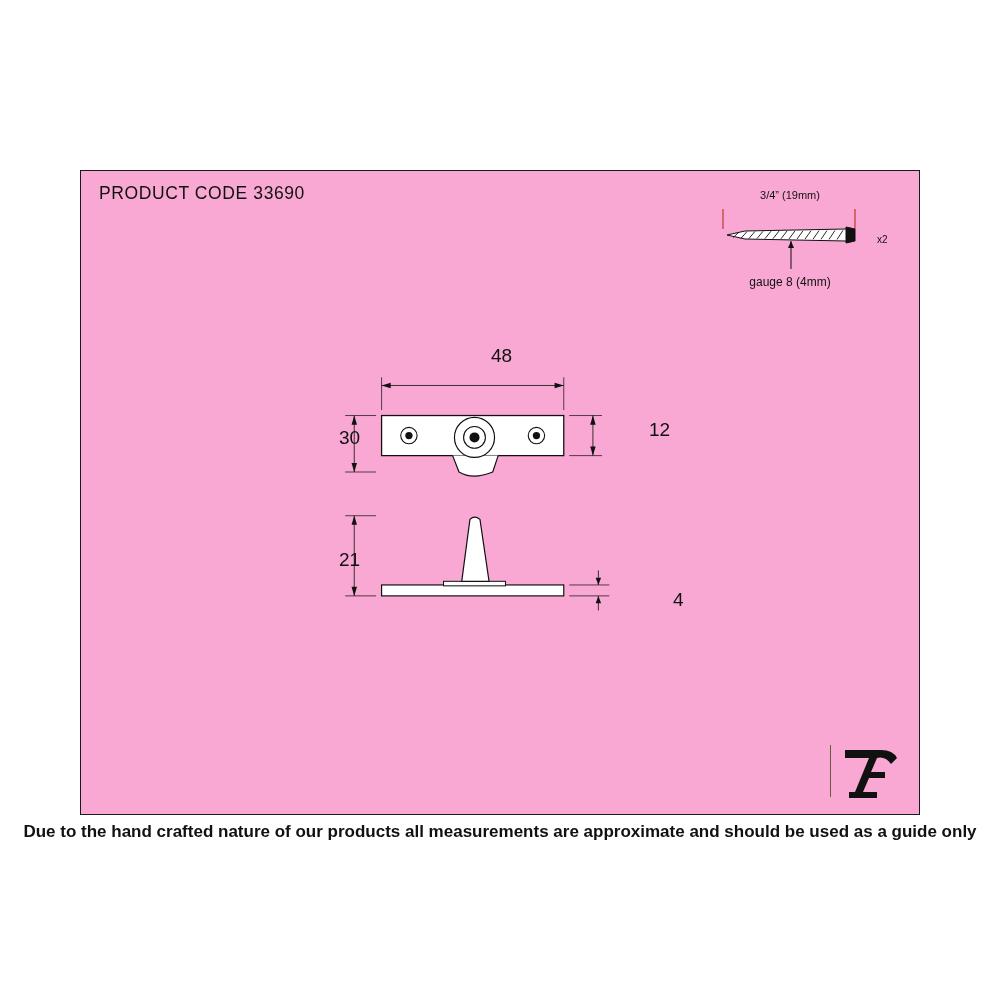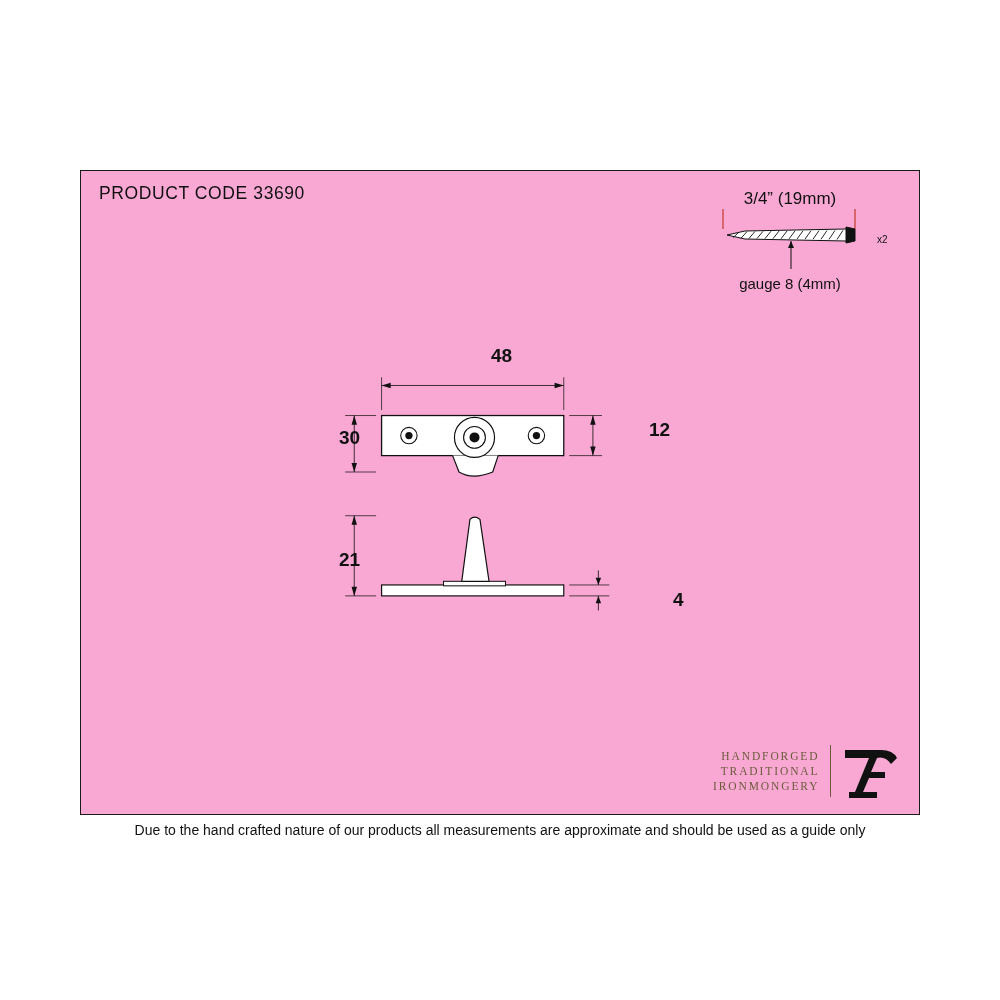--- a/index.html
+++ b/index.html
@@ -43,51 +43,50 @@
     right: 14px;
     top: 18px;
     width: 200px;
     height: 105px;
   }
   #screw-len-label {
     left: 0px;
     top: 0px;
     width: 170px;
     text-align: center;
-    font-size: 17px;
+    font-size: 11px;
     color: #111;
     white-space: nowrap;
   }
   #screw-gauge-label {
     left: 0px;
     top: 86px;
     width: 170px;
     text-align: center;
-    font-size: 15px;
+    font-size: 12px;
     color: #111;
     white-space: nowrap;
   }
   #screw-count {
     left: 172px;
     top: 45px;
     font-size: 10px;
     color: #111;
   }
   #screw-svg { left: 0; top: 18px; }
 
   
   #drawing { left: 0; top: 0; width: 100%; height: 100%; }
 
   
   .dim {
     position: absolute;
     font-size: 19px;
     color: #111;
     white-space: nowrap;
-    font-weight: bold;
   }
 
   
   #logo-block {
     right: 16px;
     bottom: 14px;
     display: flex;
     align-items: center;
     gap: 10px;
   }
@@ -106,22 +105,22 @@
   }
   #logo-mark { width: 62px; height: 58px; }
 
   
   #footer-note {
     position: absolute;
     left: 0;
     top: 822px;
     width: 1000px;
     text-align: center;
-    font-size: 14px;
-    font-weight: normal;
+    font-size: 17px;
+    font-weight: bold;
     color: #111;
   }
 </style>
 </head>
 <body>
 
 <div id="sheet">
 
   <div class="abs" id="product-code">PRODUCT CODE 33690</div>
 
@@ -218,25 +217,20 @@
     </g>
   </svg>
 
   <div class="dim" style="left:410px; top:174px;">48</div>
   <div class="dim" style="left:258px; top:256px;">30</div>
   <div class="dim" style="left:568px; top:248px;">12</div>
   <div class="dim" style="left:258px; top:378px;">21</div>
   <div class="dim" style="left:592px; top:418px;">4</div>
 
   <div class="abs" id="logo-block">
-    <div id="logo-text">
-      <div>HANDFORGED</div>
-      <div>TRADITIONAL</div>
-      <div>IRONMONGERY</div>
-    </div>
     <div id="logo-divider"></div>
     <svg id="logo-mark" viewBox="0 0 62 58">
       <path d="M4 8 L40 8 Q52 8 56 16 L50 22 Q44 14 36 16 L30 30 L44 30 L44 36 L28 36 L22 50 L36 50 L36 56 L8 56 L8 50 L14 50 L28 16 L4 16 Z" fill="#111"></path>
     </svg>
   </div>
 
 </div>
 
 <div id="footer-note">Due to the hand crafted nature of our products all measurements are approximate and should be used as a guide only</div>
 

